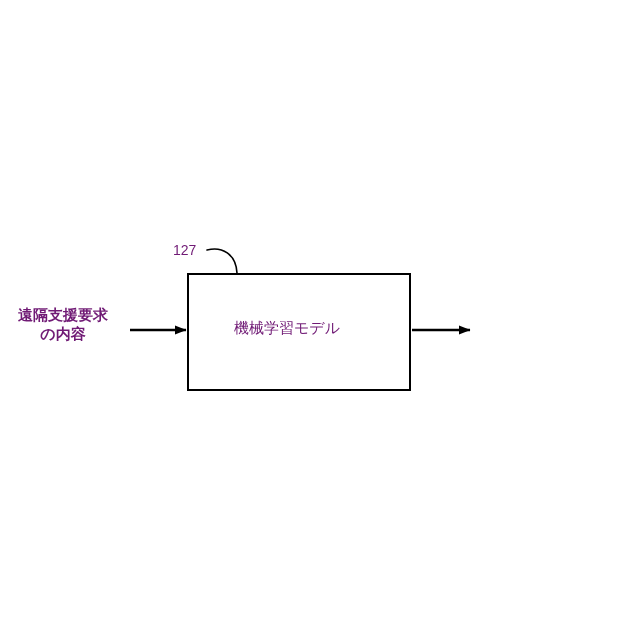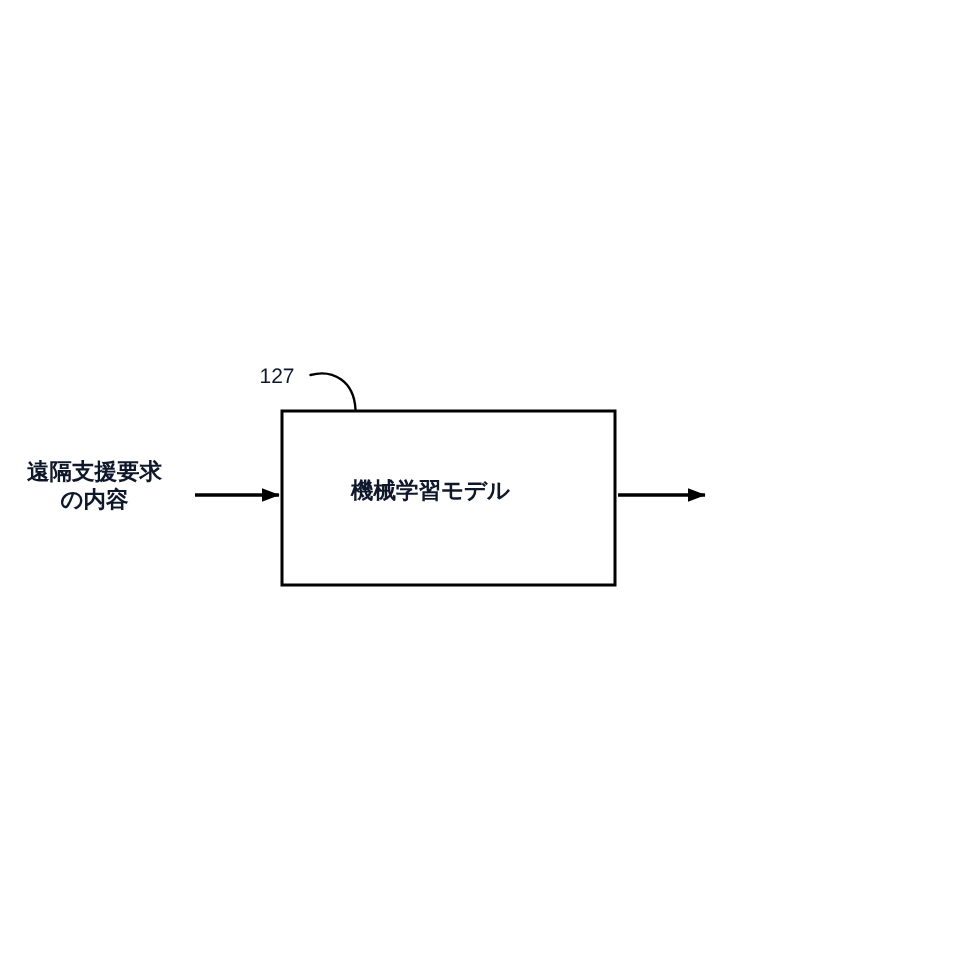--- a/index.html
+++ b/index.html
@@ -19,21 +19,21 @@
   }
   .svg-layer {
     position: absolute;
     left: 0;
     top: 0;
     width: 640px;
     height: 640px;
   }
   .label {
     position: absolute;
-    color: #0f172a;
+    color: #701a75;
     white-space: nowrap;
     line-height: 1.25;
   }
   
   #input-label {
     left: 4px;
     top: 306px;
     width: 118px;
     text-align: center;
     font-size: 15px;
@@ -43,21 +43,20 @@
     display: block;
     font-weight: bold;
   }
   
   #model-box-label {
     left: 187px;
     top: 319px;
     width: 200px;
     text-align: center;
     font-size: 15px;
-    font-weight: bold;
   }
   
   #output-label {
     left: 481px;
     top: 321px;
     font-size: 15px;
     text-align: left;
   }
   
   #ref-numeral {

